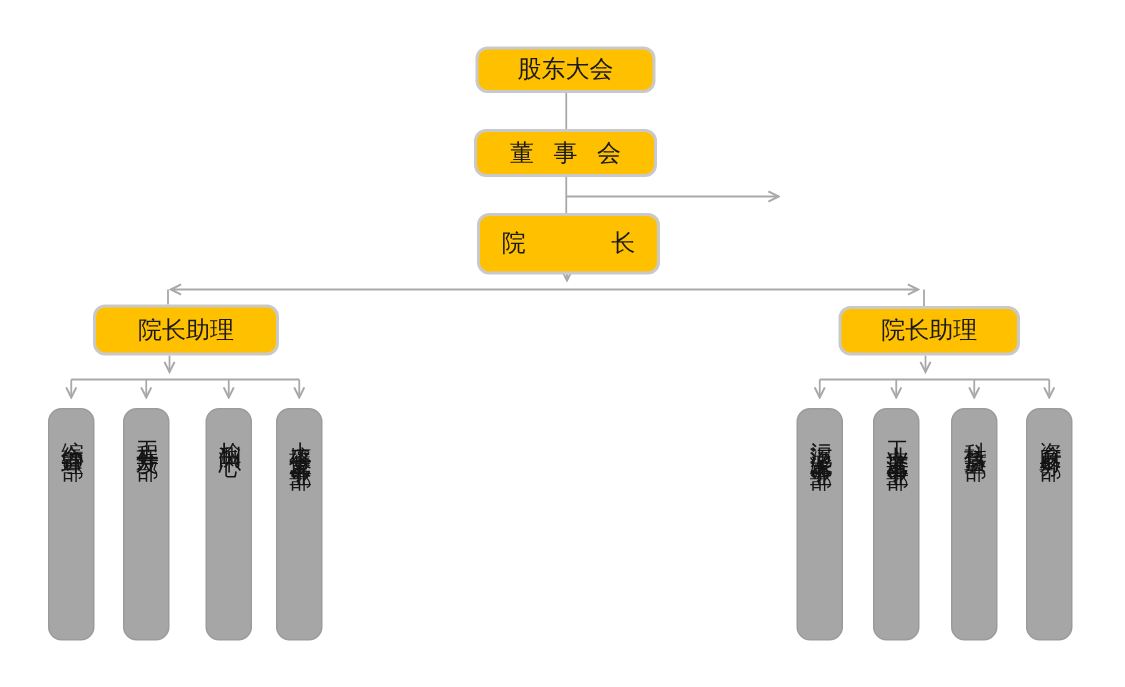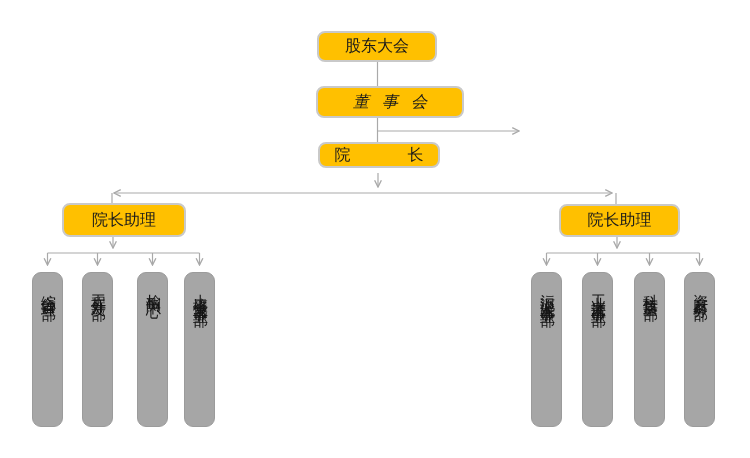--- a/index.html
+++ b/index.html
@@ -39,23 +39,23 @@
   .dept .vtext {
     writing-mode:vertical-rl;
     text-orientation:upright;
     font-size:15px; line-height:1.05;
     letter-spacing:3px;
     color:#141414;
   }
 
   
   #n-shareholders { left:317px; top:31px;  width:120px; height:31px; }
-  #n-board        { left:316px; top:86px;  width:148px; height:32px;font-style:italic; }
+  #n-board        { left:316px; top:86px;  width:122px; height:32px; }
   #n-supervisor   { left:525px; top:113px; width:125px; height:34px; }
-  #n-president    { left:318px; top:142px; width:122px; height:26px; }
+  #n-president    { left:318px; top:142px; width:122px; height:41px; }
   #n-exec         { left:62px;  top:203px; width:124px; height:34px; }
   #n-assistant    { left:559px; top:204px; width:121px; height:33px; }
 
   
   #d-l0 { left:32px;  top:272px; }
   #d-l1 { left:82px;  top:272px; }
   #d-l2 { left:137px; top:272px; }
   #d-l3 { left:184px; top:272px; }
   #d-r0 { left:531px; top:272px; }
   #d-r1 { left:582px; top:272px; }

